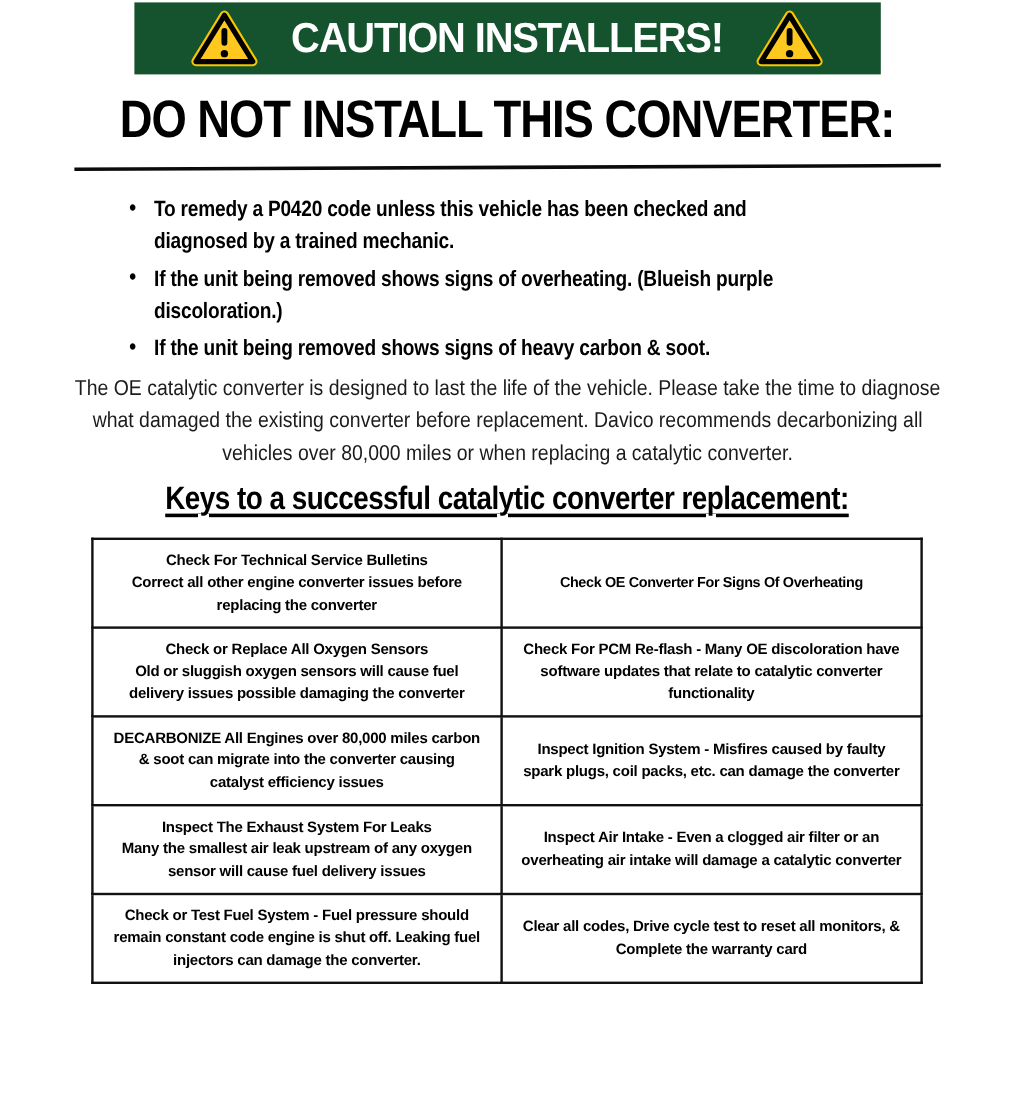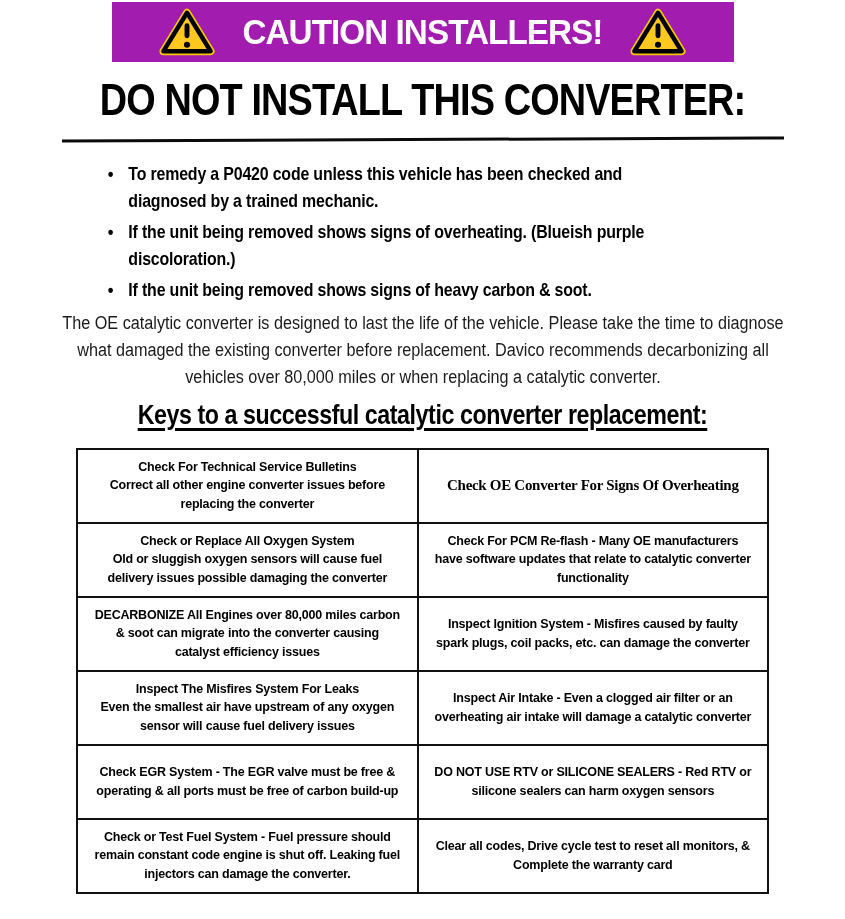--- a/index.html
+++ b/index.html
@@ -66,28 +66,28 @@
   
   table.tips {
     width: 693px; margin: 16px auto 0; border-collapse: collapse;
     table-layout: fixed;
   }
   table.tips td {
     border: 2.5px solid #111; height: 64px;
     padding: 4px 15px; text-align: center; vertical-align: middle;
     font-weight: bold; font-size: 12.5px; line-height: 1.45; letter-spacing: -0.2px;
   }
-  table.tips td.big { font-size: 15px; letter-spacing: -0.3px; font-family: Liberation Serif, serif; }
+  table.tips td.big { font-size: 12px; letter-spacing: -0.3px; }
   .col-left  { width: 49.3%; }
   .col-right { width: 50.7%; }
 </style>
 </head>
 <body>
 
-<div class="banner" style="background: #a21caf; align-items: center;">
+<div class="banner" style="background: #14532d; align-items: center;">
   <svg class="tri" viewBox="0 0 64 56" aria-hidden="true">
     <polygon points="32,6 59,50 5,50" stroke-linejoin="round" stroke-width="9" fill="#F7C600" stroke="#F7C600"></polygon>
     <polygon points="32,6 59,50 5,50" stroke-linejoin="round" stroke-width="5" fill="#FFC81E" stroke="#000000"></polygon>
     <rect x="29.2" y="18" width="5.6" height="17" rx="2.8" fill="#000000"></rect>
     <circle cx="32" cy="42.5" r="3.5" fill="#000000"></circle>
   </svg>
   <span class="banner-title" style="color: rgb(255, 255, 255);">CAUTION INSTALLERS!</span>
   <svg class="tri" viewBox="0 0 64 56" aria-hidden="true">
     <polygon points="32,6 59,50 5,50" stroke-linejoin="round" stroke-width="9" fill="#F7C600" stroke="#F7C600"></polygon>
     <polygon points="32,6 59,50 5,50" stroke-linejoin="round" stroke-width="5" fill="#FFC81E" stroke="#000000"></polygon>
@@ -124,50 +124,42 @@
       <td>
         <div>Check For Technical Service Bulletins</div>
         <div>Correct all other engine converter issues before replacing the converter</div>
       </td>
       <td class="big">
         <div>Check OE Converter For Signs Of Overheating</div>
       </td>
     </tr>
     <tr>
       <td>
-        <div>Check or Replace All Oxygen System</div>
+        <div>Check or Replace All Oxygen Sensors</div>
         <div>Old or sluggish oxygen sensors will cause fuel delivery issues possible damaging the converter</div>
       </td>
       <td>
-        <div>Check For PCM Re-flash - Many OE manufacturers have software updates that relate to catalytic converter functionality</div>
+        <div>Check For PCM Re-flash - Many OE discoloration have software updates that relate to catalytic converter functionality</div>
       </td>
     </tr>
     <tr>
       <td>
         <div>DECARBONIZE All Engines over 80,000 miles carbon &amp; soot can migrate into the converter causing catalyst efficiency issues</div>
       </td>
       <td>
         <div>Inspect Ignition System - Misfires caused by faulty spark plugs, coil packs, etc. can damage the converter</div>
       </td>
     </tr>
     <tr>
       <td>
-        <div>Inspect The Misfires System For Leaks</div>
-        <div>Even the smallest air have upstream of any oxygen sensor will cause fuel delivery issues</div>
+        <div>Inspect The Exhaust System For Leaks</div>
+        <div>Many the smallest air leak upstream of any oxygen sensor will cause fuel delivery issues</div>
       </td>
       <td>
         <div>Inspect Air Intake - Even a clogged air filter or an overheating air intake will damage a catalytic converter</div>
-      </td>
-    </tr>
-    <tr>
-      <td>
-        <div>Check EGR System - The EGR valve must be free &amp; operating &amp; all ports must be free of carbon build-up</div>
-      </td>
-      <td>
-        <div>DO NOT USE RTV or SILICONE SEALERS - Red RTV or silicone sealers can harm oxygen sensors</div>
       </td>
     </tr>
     <tr>
       <td>
         <div>Check or Test Fuel System - Fuel pressure should remain constant code engine is shut off.  Leaking fuel injectors can damage the converter.</div>
       </td>
       <td>
         <div>Clear all codes,  Drive cycle test to reset all monitors, &amp; Complete the warranty card</div>
       </td>
     </tr>

